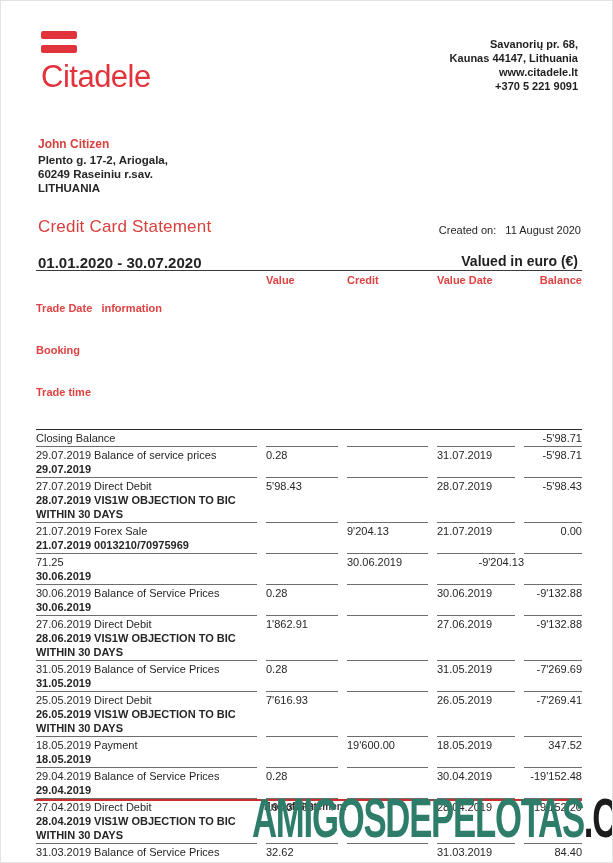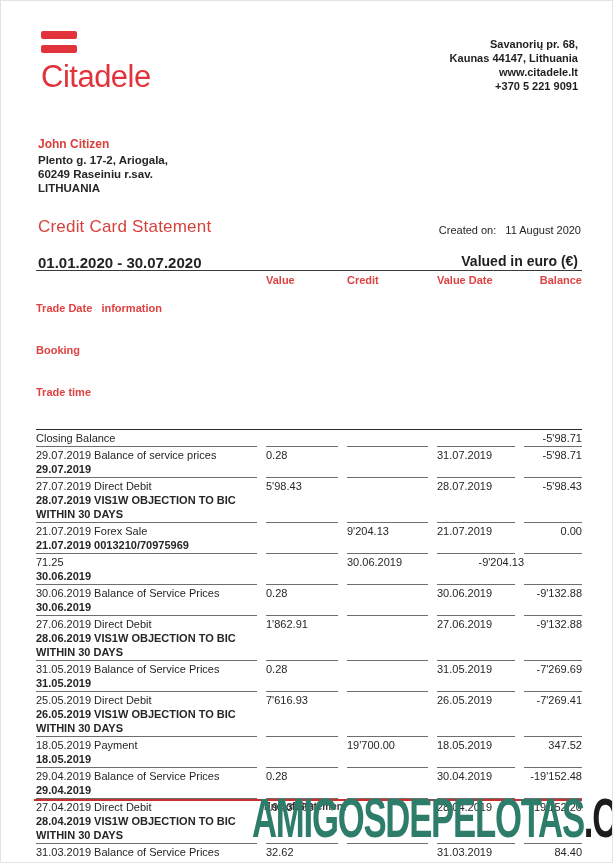--- a/index.html
+++ b/index.html
@@ -229,21 +229,21 @@
 <div class="sep">
           <i></i>
           <i></i>
           <i></i>
           <i></i>
           <i></i>
         </div>
   <div class="trow grid5">
     <div class="c desc">18.05.2019 Payment</div>
     <div class="c"></div>
-    <div class="c">19'700.00</div>
+    <div class="c">19'600.00</div>
     <div class="c">18.05.2019</div>
     <div class="c cell-r">347.52</div>
   <div class="c detail">18.05.2019</div>
         </div>
 <div class="sep">
           <i></i>
           <i></i>
           <i></i>
           <i></i>
           <i></i>

